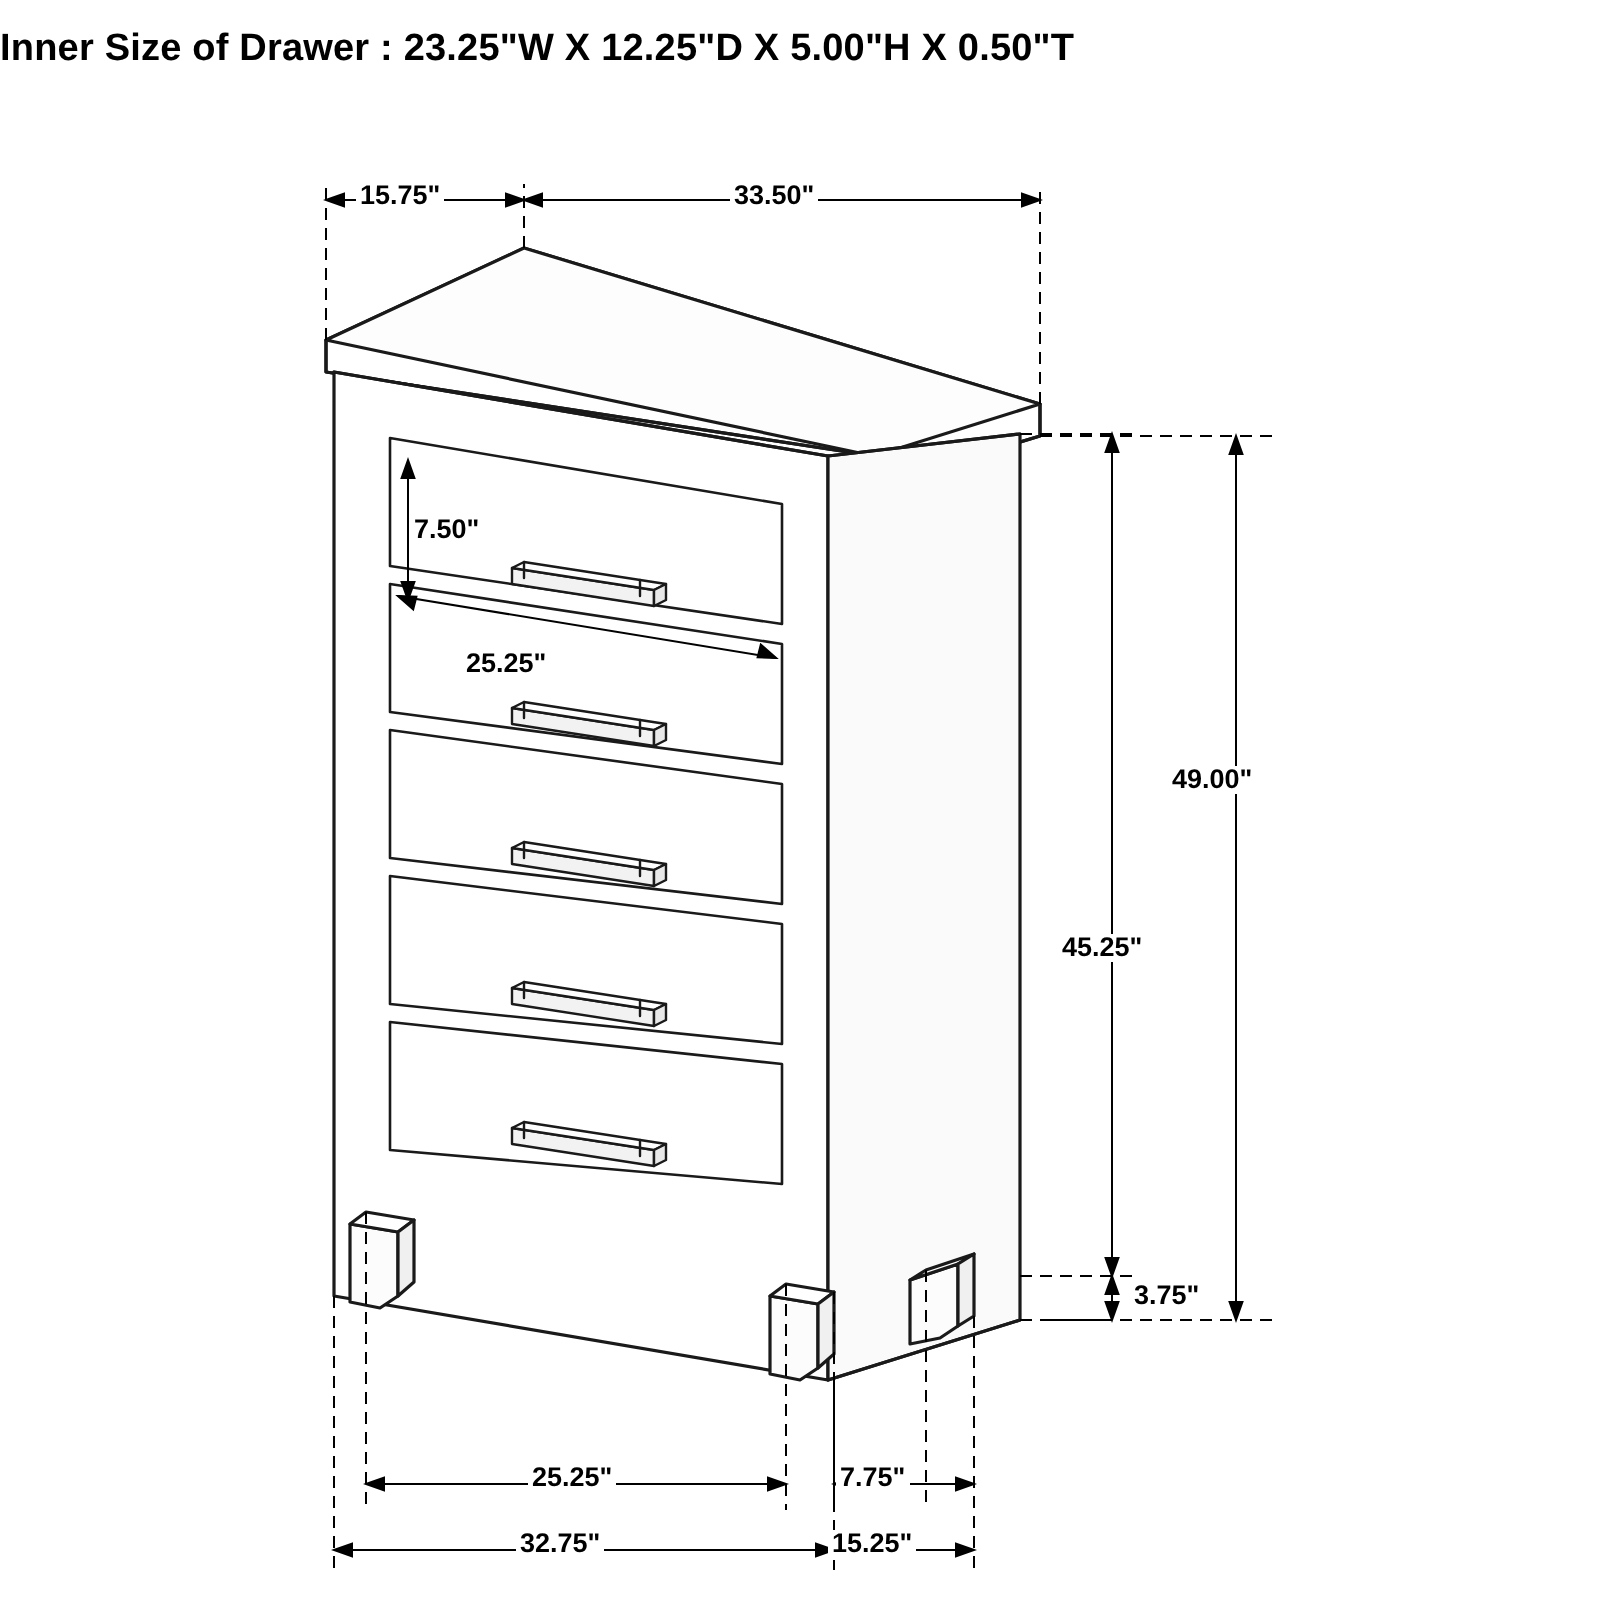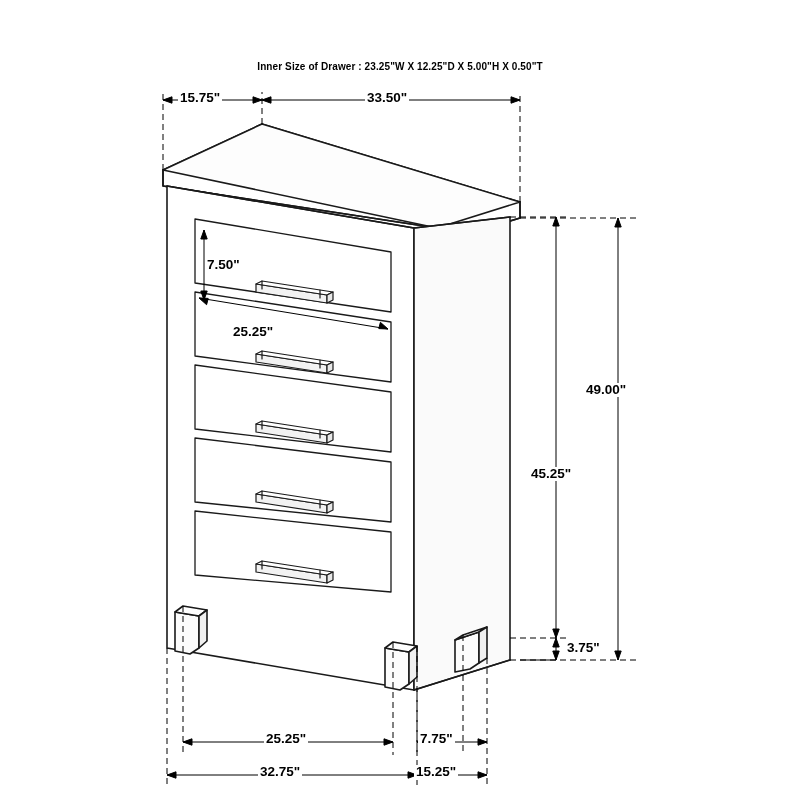--- a/index.html
+++ b/index.html
@@ -18,26 +18,24 @@
   #stage {
     position: relative;
     width: 800px;
     height: 800px;
   }
   .title {
     position: absolute;
     top: 14px;
     left: 0;
     width: 800px;
-    text-align: center;
-    font-size: 10px;
+    font-size: 19px;
     font-weight: bold;
     letter-spacing: 0.1px;
     color: #000;
-    margin-top: 47px;
   }
   svg.drawing {
     position: absolute;
     top: 0;
     left: 0;
     width: 800px;
     height: 800px;
   }
   .dimlabel {
     position: absolute;

